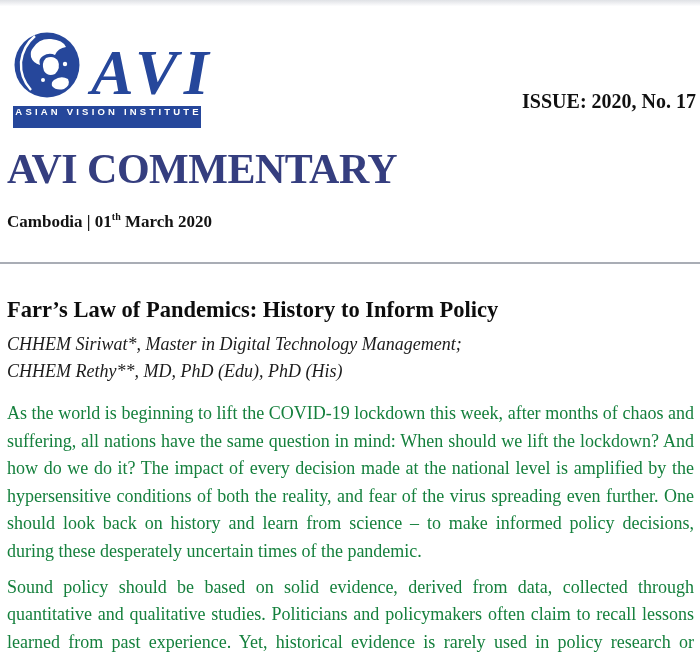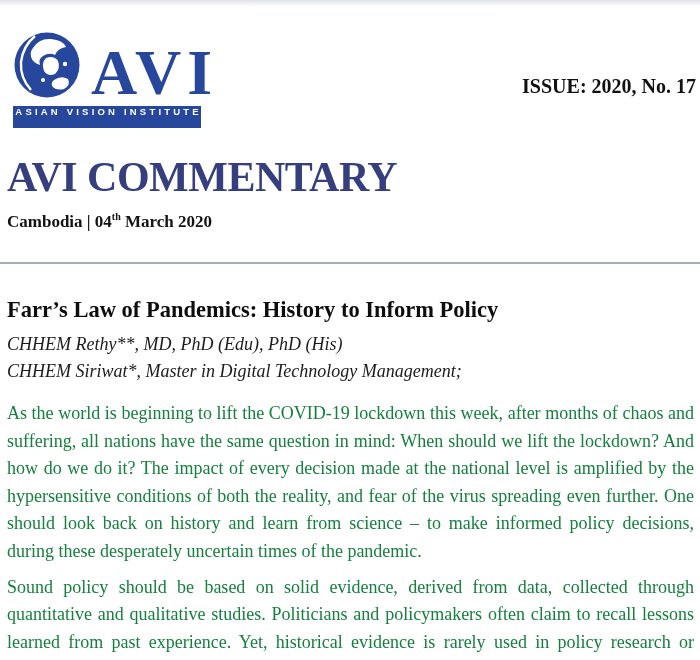--- a/index.html
+++ b/index.html
@@ -12,21 +12,21 @@
     font-family: "Liberation Serif", serif;
     color: #1e1e1e;
   }
   .top-fade {
     position: absolute; top: 0; left: 0; width: 100%; height: 6px;
     background: linear-gradient(#dfe1e5, #fdfdfe);
   }
 
   
   .logo-block { position: absolute; left: 13px; top: 30px; }
-  .logo-row { display: flex; align-items: flex-end; }
+  .logo-row { display: flex; align-items: flex-end; font-style: italic; }
   .globe { display: block; width: 68px; height: 70px; }
   .globe svg { display: block; width: 68px; height: 70px; }
   .logo-acronym {
     font-family: "Liberation Serif", serif;
     font-weight: bold;
     font-size: 64px;
     line-height: 50px;
     letter-spacing: 6px;
     color: #26479B;
     margin-left: 10px;
@@ -43,28 +43,28 @@
     font-weight: bold;
     font-size: 9.5px;
     letter-spacing: 3.2px;
     color: #ffffff;
     text-indent: 3.2px; 
     white-space: nowrap;
   }
 
   
   .issue {
-    position: absolute; top: 75px; right: 4px;
+    position: absolute; top: 90px; right: 4px;
     font-weight: bold; font-size: 20px; color: #111;
     white-space: nowrap;
   }
 
   
   .masthead-title {
-    position: absolute; left: 7px; top: 154px;
+    position: absolute; left: 7px; top: 146px;
     margin: 0;
     font-weight: bold;
     font-size: 42px;
     line-height: 46px;
     letter-spacing: -0.5px;
     color: #353E7F;
     white-space: nowrap;
   }
   .dateline {
     position: absolute; left: 7px; top: 212px;
@@ -131,24 +131,24 @@
       <div class="logo-banner">
         <span>ASIAN VISION INSTITUTE</span>
       </div>
     </div>
 
     <div class="issue">ISSUE: 2020, No. 17</div>
   </header>
 
   <h1 class="masthead-title">AVI COMMENTARY</h1>
 
-  <div class="dateline"><span>Cambodia | 04</span><sup>th</sup><span> March 2020</span></div>
+  <div class="dateline"><span>Cambodia | 01</span><sup>th</sup><span> March 2020</span></div>
 
   <div class="rule"></div>
 
   <article class="article">
     <h2 class="article-title">Farr’s Law of Pandemics: History to Inform Policy</h2>
+    <p class="author-line">CHHEM Siriwat*, Master in Digital Technology Management;</p>
     <p class="author-line">CHHEM Rethy**, MD, PhD (Edu), PhD (His)</p>
-    <p class="author-line">CHHEM Siriwat*, Master in Digital Technology Management;</p>
     <p class="body-para">As the world is beginning to lift the COVID-19 lockdown this week, after months of chaos and suffering, all nations have the same question in mind: When should we lift the lockdown? And how do we do it? The impact of every decision made at the national level is amplified by the hypersensitive conditions of both the reality, and fear of the virus spreading even further. One should look back on history and learn from science – to make informed policy decisions, during these desperately uncertain times of the pandemic.</p>
     <p class="body-para second">Sound policy should be based on solid evidence, derived from data, collected through quantitative and qualitative studies. Politicians and policymakers often claim to recall lessons learned from past experience. Yet, historical evidence is rarely used in policy research or</p>
   </article>
 </div>
 
 </body></html>

